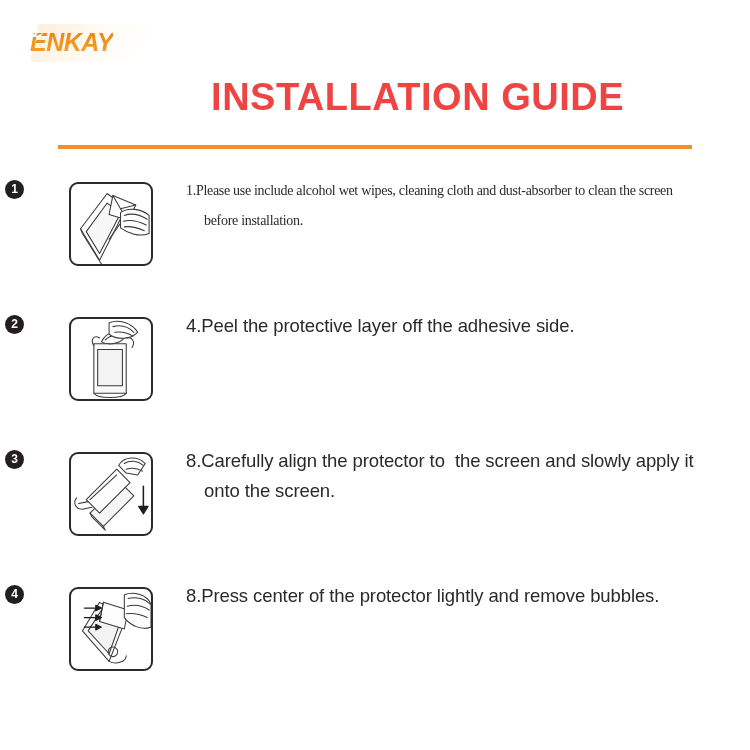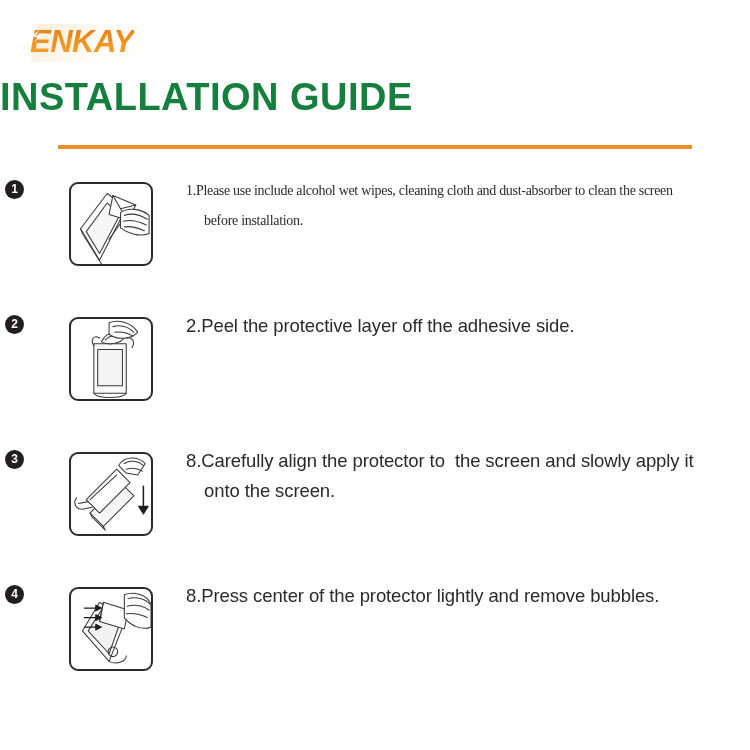--- a/index.html
+++ b/index.html
@@ -32,21 +32,21 @@
     width: 112px;
     height: 38px;
     background: linear-gradient(120deg, rgba(250,225,190,0.55) 0%, rgba(255,245,230,0.25) 60%, rgba(255,255,255,0) 100%);
     transform: skewX(-12deg);
     border-radius: 3px;
   }
   .logo-text {
     position: absolute;
     left: 0;
     top: 0;
-    font-size: 31px;
+    font-size: 25px;
     font-weight: bold;
     font-style: italic;
     letter-spacing: -0.5px;
     line-height: 40px;
     background: linear-gradient(180deg, #e07b16 0%, #ef8f1c 45%, #f7a93a 100%);
     -webkit-background-clip: text;
     background-clip: text;
     color: transparent;
     -webkit-text-fill-color: transparent;
   }
@@ -60,25 +60,25 @@
     clip-path: polygon(0% 52%, 62% 0%, 38% 46%, 100% 22%, 22% 100%, 48% 56%);
     opacity: 0.9;
   }
 
   
   .title {
     position: absolute;
     left: 0;
     top: 76px;
     width: 624px;
-    text-align: left;
+    text-align: right;
     font-size: 38px;
     font-weight: bold;
     letter-spacing: 0.5px;
-    color: #15803d;
+    color: #ef4444;
   }
 
   .rule {
     position: absolute;
     left: 58px;
     top: 145px;
     width: 634px;
     height: 4px;
     background: #ef8f2a;
   }
@@ -198,21 +198,21 @@
         <path d="M36 22 C42 16 50 16 54 20"></path>
 
         <path d="M40 4 C50 0 64 4 70 14 C62 22 48 22 40 16 Z" fill="#fdfdfd"></path>
         <path d="M44 8 C52 6 60 8 66 14"></path>
         <path d="M46 14 C53 13 60 15 65 18"></path>
         <path d="M30 20 C24 16 20 22 24 28"></path>
         <path d="M58 20 C64 18 68 24 64 30"></path>
       </svg>
     </div>
     <div class="badge">2</div>
-    <div class="text">2.Peel the protective layer off the adhesive side.</div>
+    <div class="text">4.Peel the protective layer off the adhesive side.</div>
   </div>
 
   <div class="step step-3">
     <div class="figure">
       <svg viewBox="0 0 84 84" fill="none" stroke="#3a3a3a" stroke-width="1.1" stroke-linejoin="round" stroke-linecap="round">
 
         <path d="M20 62 L52 30 L66 44 L34 76 Z" fill="#f6f6f6"></path>
         <path d="M20 62 L22 66 L36 80 L34 76"></path>
 
         <path d="M16 48 L48 16 L62 30 L30 62 Z" fill="#fdfdfd"></path>

